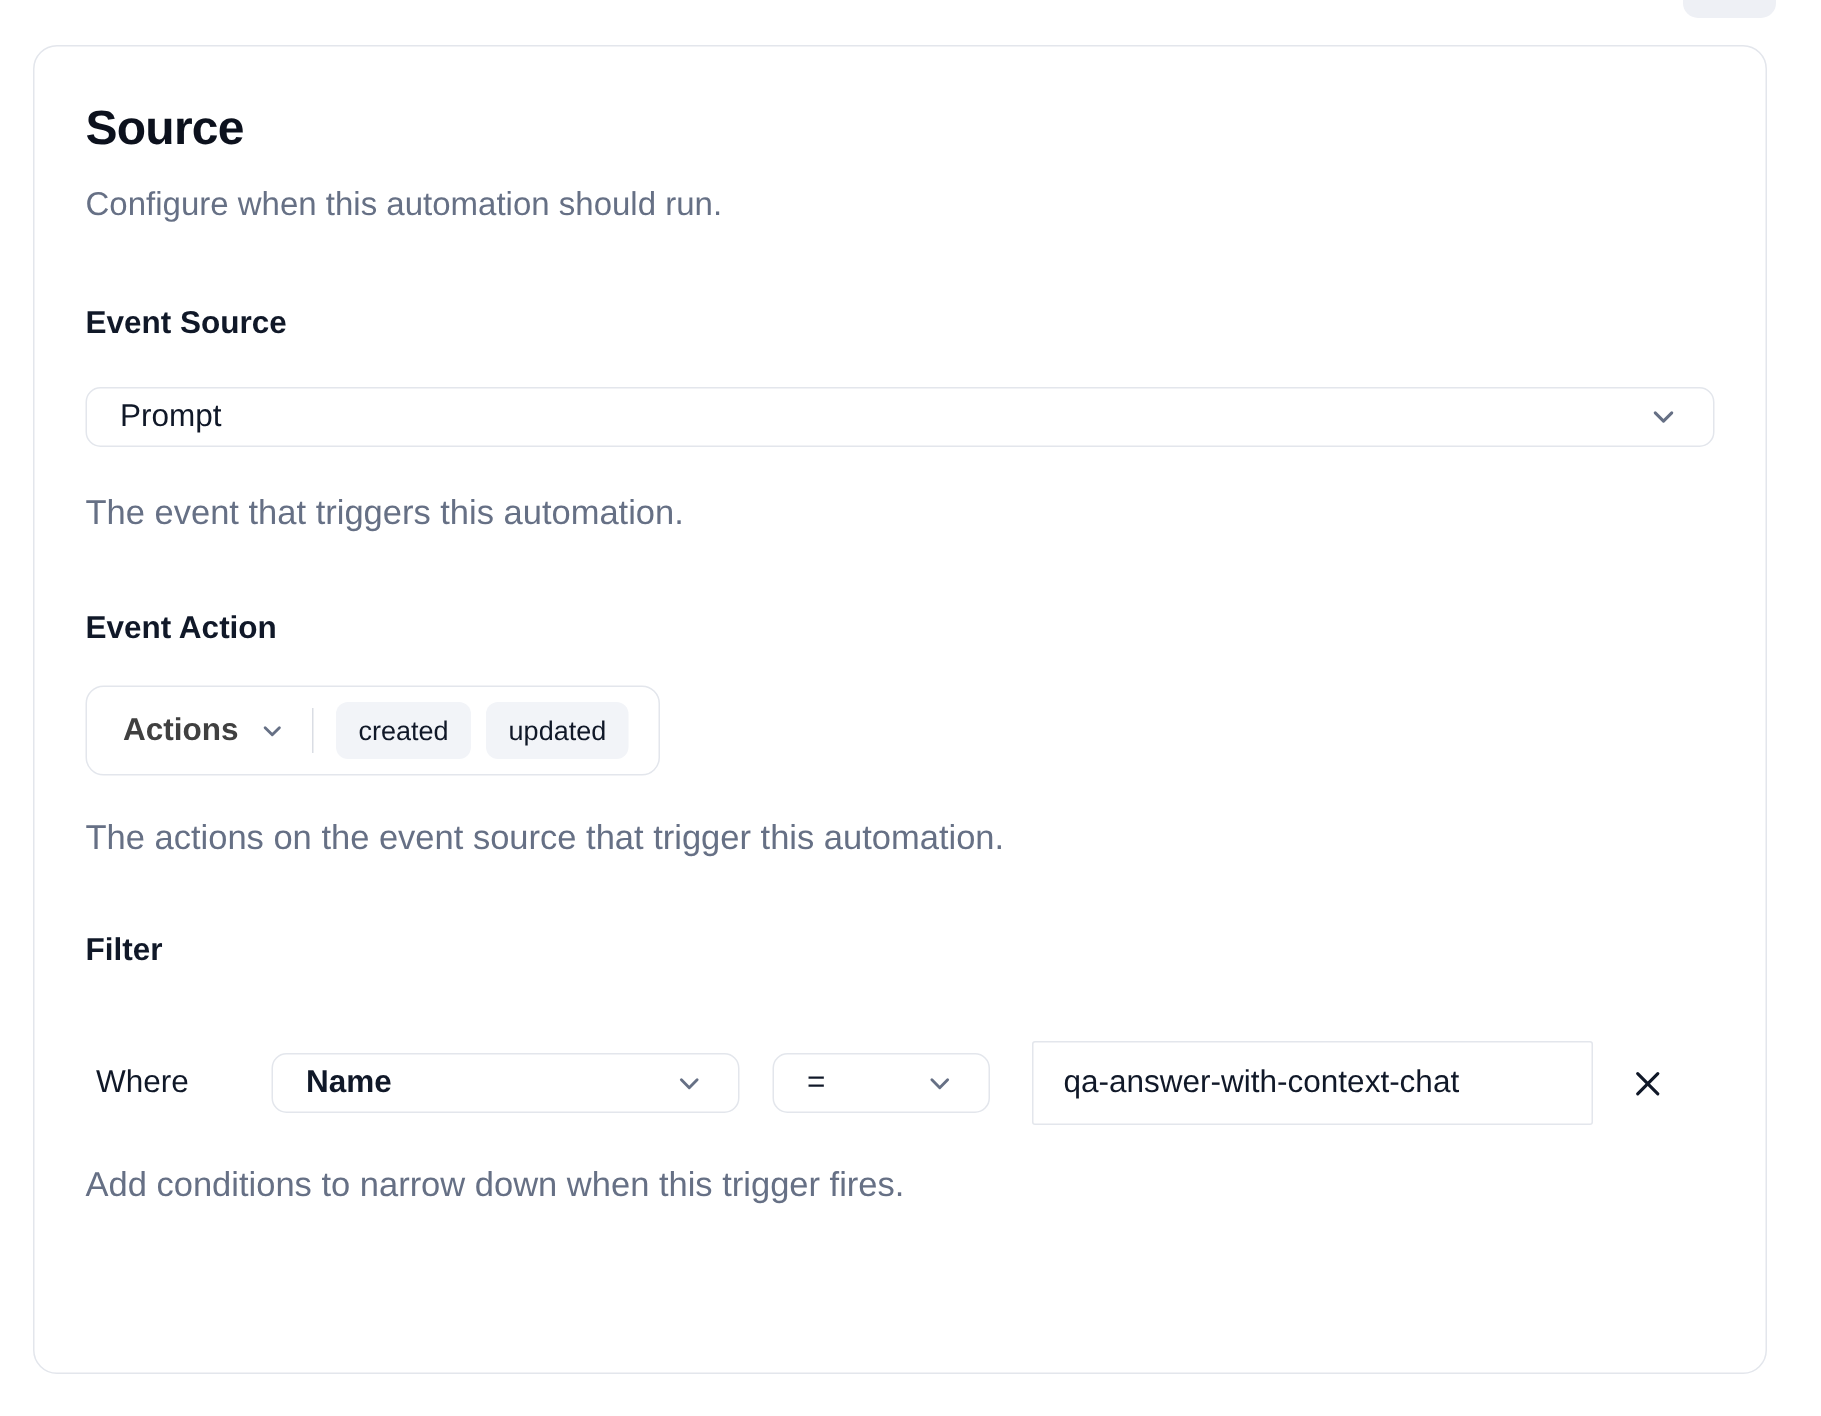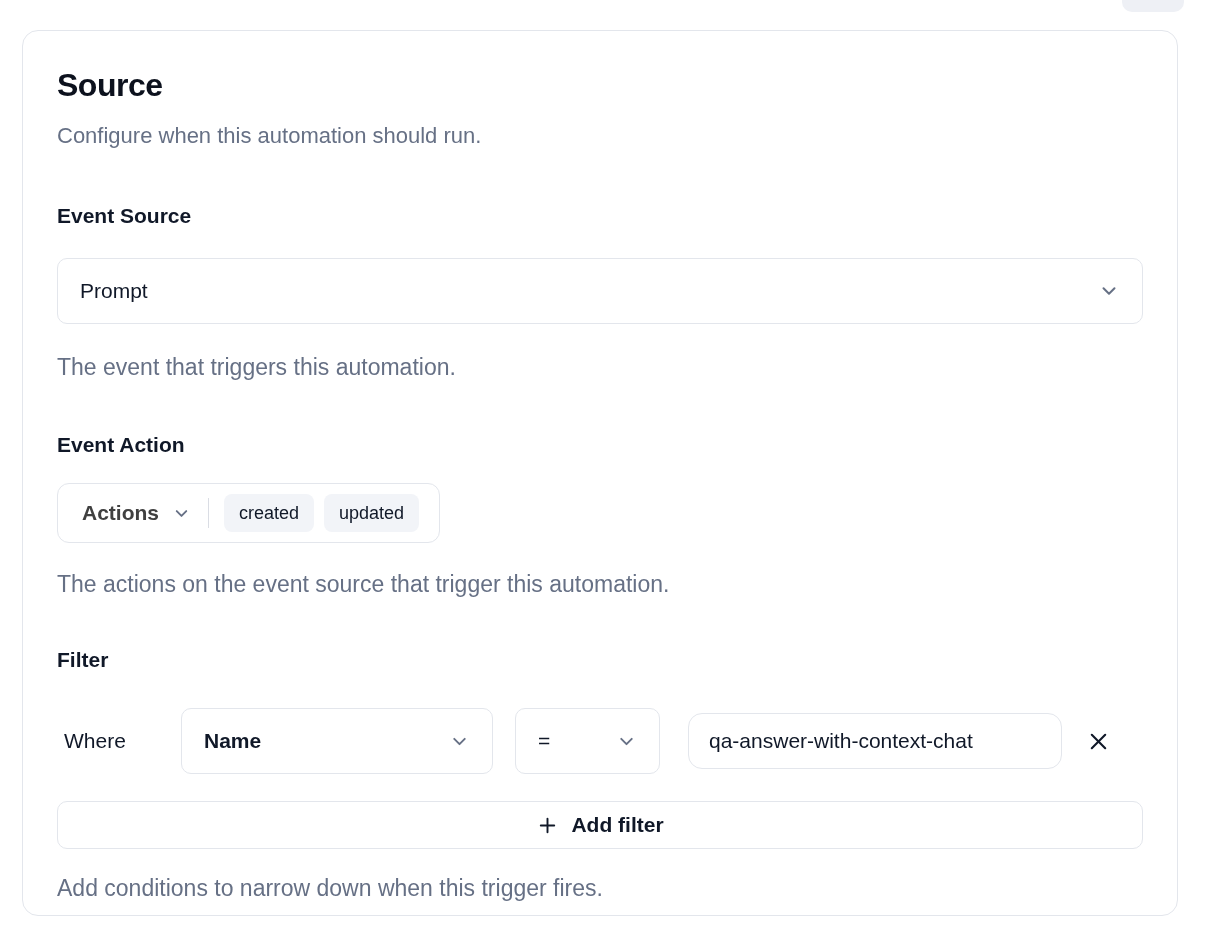--- a/index.html
+++ b/index.html
@@ -56,21 +56,21 @@
   }
   .helper-source { margin-top: 28px; }
   .helper-action { margin-top: 26px; }
   .helper-filter { margin-top: 24px; }
   .select-box {
     display: flex;
     align-items: center;
     border: 1px solid #e3e6ec;
     border-radius: 10px;
     background: #ffffff;
-    height: 66px;
+    height: 40px;
     padding: 0 22px;
     cursor: pointer;
   }
   .select-box .value {
     font-size: 21px;
     color: #101828;
   }
   .select-box .spacer { flex: 1; }
   .source-select { margin-top: 29px; width: 100%; }
   .chev { display: inline-flex; align-items: center; }
@@ -102,38 +102,38 @@
     background: #f2f4f8;
     border-radius: 8px;
     padding: 8px 15px;
     font-size: 18px;
     line-height: 22px;
     color: #101828;
     white-space: nowrap;
   }
   .chip + .chip { margin-left: 10px; }
   .filter-row {
-    margin-top: 35px;
+    margin-top: 47px;
     display: flex;
     align-items: center;
   }
   .where-label {
     width: 124px;
     font-size: 21px;
     color: #101828;
     padding-left: 7px;
   }
   .field-select { width: 312px; margin-right: 22px; }
   .field-select .value { font-weight: 600; }
   .op-select { width: 145px; margin-right: 28px; }
   .value-input {
     width: 374px;
     height: 56px;
     border: 1px solid #e3e6ec;
-    border-radius: 14px;
+    border-radius: 2px;
     padding: 0 20px;
     font-size: 21px;
     color: #101828;
     font-family: "Liberation Sans", "DejaVu Sans", sans-serif;
     outline: none;
   }
   .remove-btn {
     margin-left: 16px;
     width: 40px; height: 40px;
     display: flex;
@@ -229,25 +229,16 @@
     <button class="remove-btn">
       <span style="display:inline-flex;">
         <svg width="23" height="23" viewBox="0 0 24 24" fill="none" stroke="#101828" stroke-width="2.2" stroke-linecap="round">
             <line x1="5" y1="5" x2="19" y2="19"></line>
             <line x1="19" y1="5" x2="5" y2="19"></line>
           </svg>
       </span>
     </button>
   </div>
 
-  <button class="add-filter-btn">
-    <span style="display:inline-flex;">
-      <svg width="23" height="23" viewBox="0 0 24 24" fill="none" stroke="#101828" stroke-width="2" stroke-linecap="round">
-          <line x1="12" y1="5" x2="12" y2="19"></line>
-          <line x1="5" y1="12" x2="19" y2="12"></line>
-        </svg>
-    </span>
-    <span>Add filter</span>
-  </button>
 
   <div class="helper-text helper-filter">Add conditions to narrow down when this trigger fires.</div>
 
 </div>
 
 </body></html>

